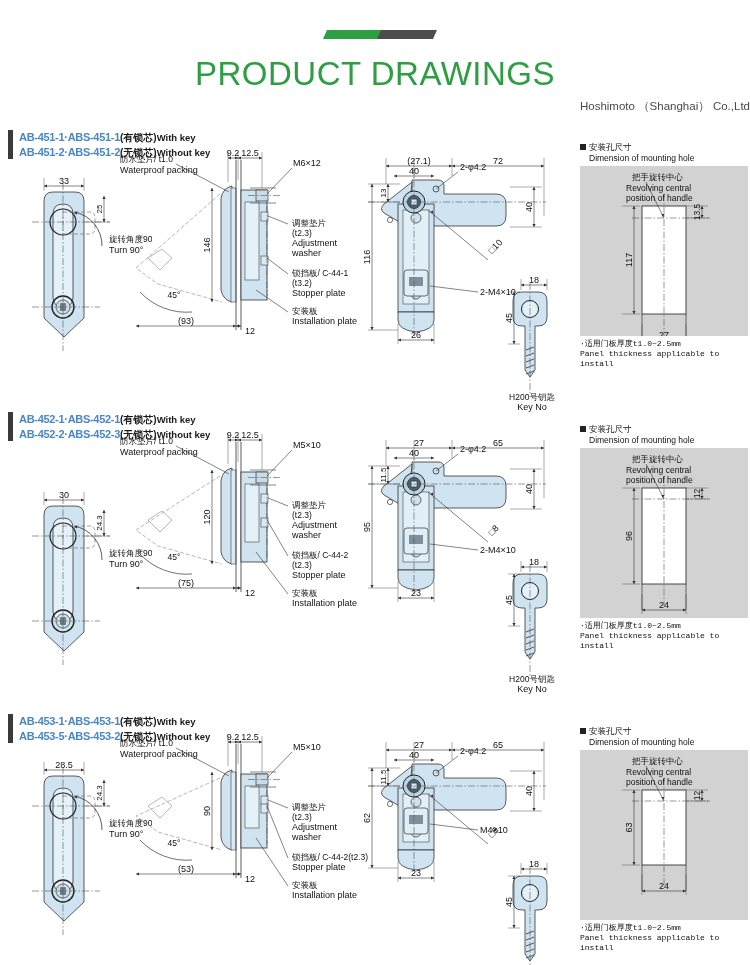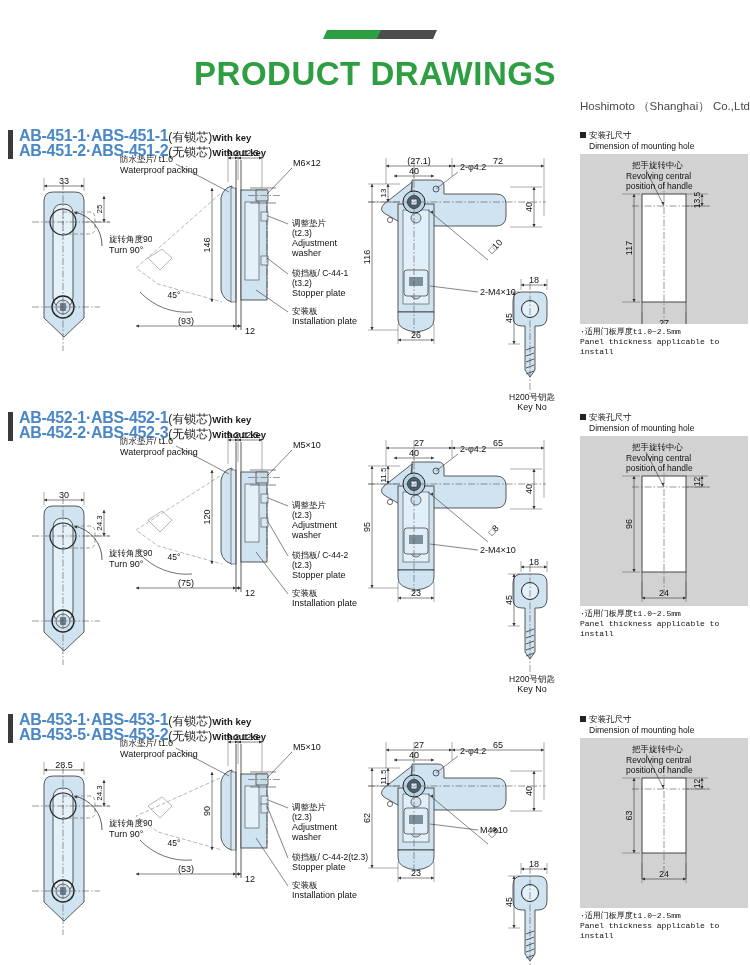--- a/index.html
+++ b/index.html
@@ -16,48 +16,48 @@
   
   .accent-bar { position: absolute; left: 325px; top: 30px; width: 110px; height: 9px; }
   .accent-bar .seg { position: absolute; top: 0; height: 9px;
       transform: skewX(-24deg); }
   .accent-bar .seg.green { left: 0; width: 55px; background: #2d9e42; }
   .accent-bar .seg.gray  { left: 54px; width: 56px; background: #4d4d4d; }
 
   .title {
     position: absolute; left: 0; top: 55px; width: 750px;
     text-align: center;
-    font-size: 33px; font-weight: bold; letter-spacing: 0.5px;
+    font-size: 33px; font-weight: normal; letter-spacing: 0.5px;
     color: #2d9e42;
   }
   .subtitle {
     position: absolute; left: 0; top: 99px; width: 750px;
     text-align: right; font-size: 11.5px; color: #4a4a4a;
   }
 
   
   .section { position: absolute; left: 0; width: 750px; }
   #sec0 { top: 128px; }
   #sec1 { top: 410px; }
   #sec2 { top: 712px; }
 
   .sec-head { position: absolute; left: 8px; top: 0; }
   .sec-head .tick {
     position: absolute; left: 0; top: 2px; width: 5px; height: 29px; background: #3a3a3a;
   }
   .model-line { margin-left: 11px; white-space: nowrap; line-height: 15px; height: 15px; }
   .model-code {
-    font-size: 16px; font-weight: bold; color: #4a87c7; letter-spacing: -0.3px;
+    font-size: 11px; font-weight: bold; color: #4a87c7; letter-spacing: -0.3px;
     vertical-align: baseline;
   }
-  .model-cn { font-size: 12px; color: #1a1a1a; }
+  .model-cn { font-size: 10px; color: #1a1a1a; font-weight: bold; }
   .model-en { font-size: 9.5px; font-weight: bold; color: #1a1a1a; }
 
   
-  .mh-block { position: absolute; right: 2px; top: 2px; width: 168px; }
+  .mh-block { position: absolute; right: 2px; top: 14px; width: 168px; }
   .mh-title { font-size: 8.5px; line-height: 10.5px; color: #111; margin-left: 0; }
   .mh-title .sq { display: inline-block; width: 6px; height: 6px; background: #222; margin-right: 3px; }
   .mh-title .en { display: block; margin-left: 9px; }
   .mh-panel { position: relative; margin-top: 3px; width: 168px; height: 170px; background: #5eead4; }
   .mh-note { font-size: 8px; line-height: 10px; margin-top: 3px; color: #111; font-family: Liberation Mono, monospace; }
 
   .mh-label { position: absolute; font-size: 8.5px; line-height: 10px; color: #111; }
 
   svg { display: block; }
   .drawing { position: absolute; }

